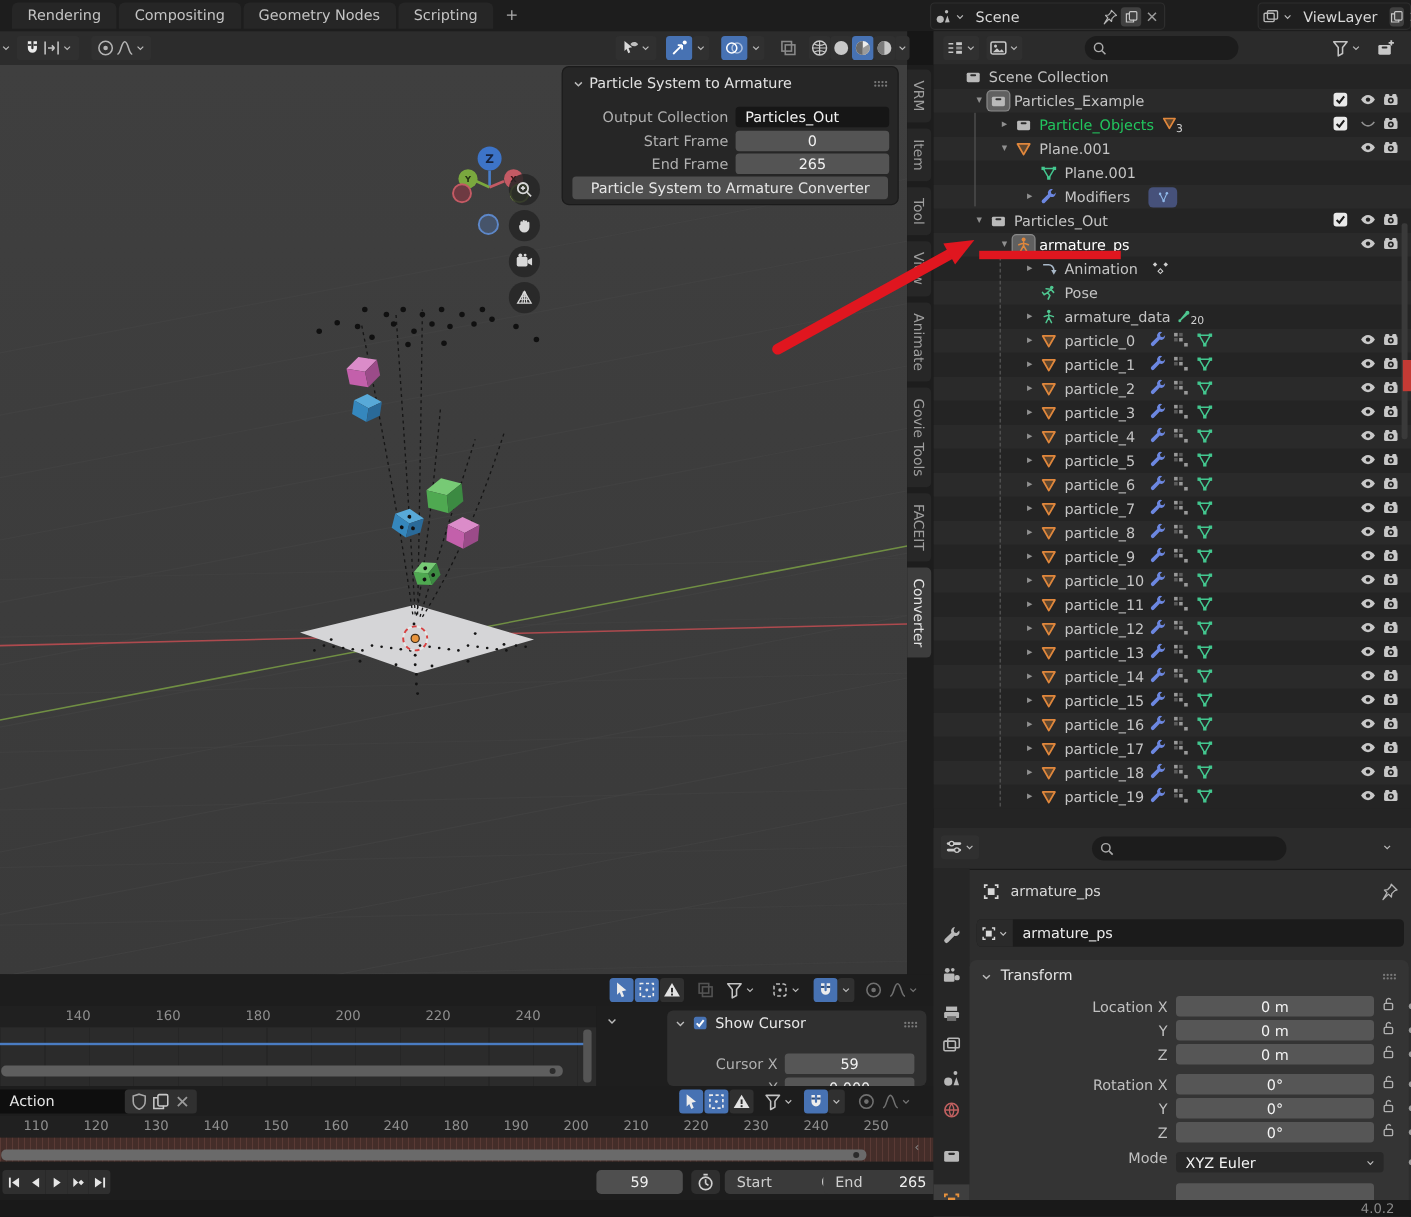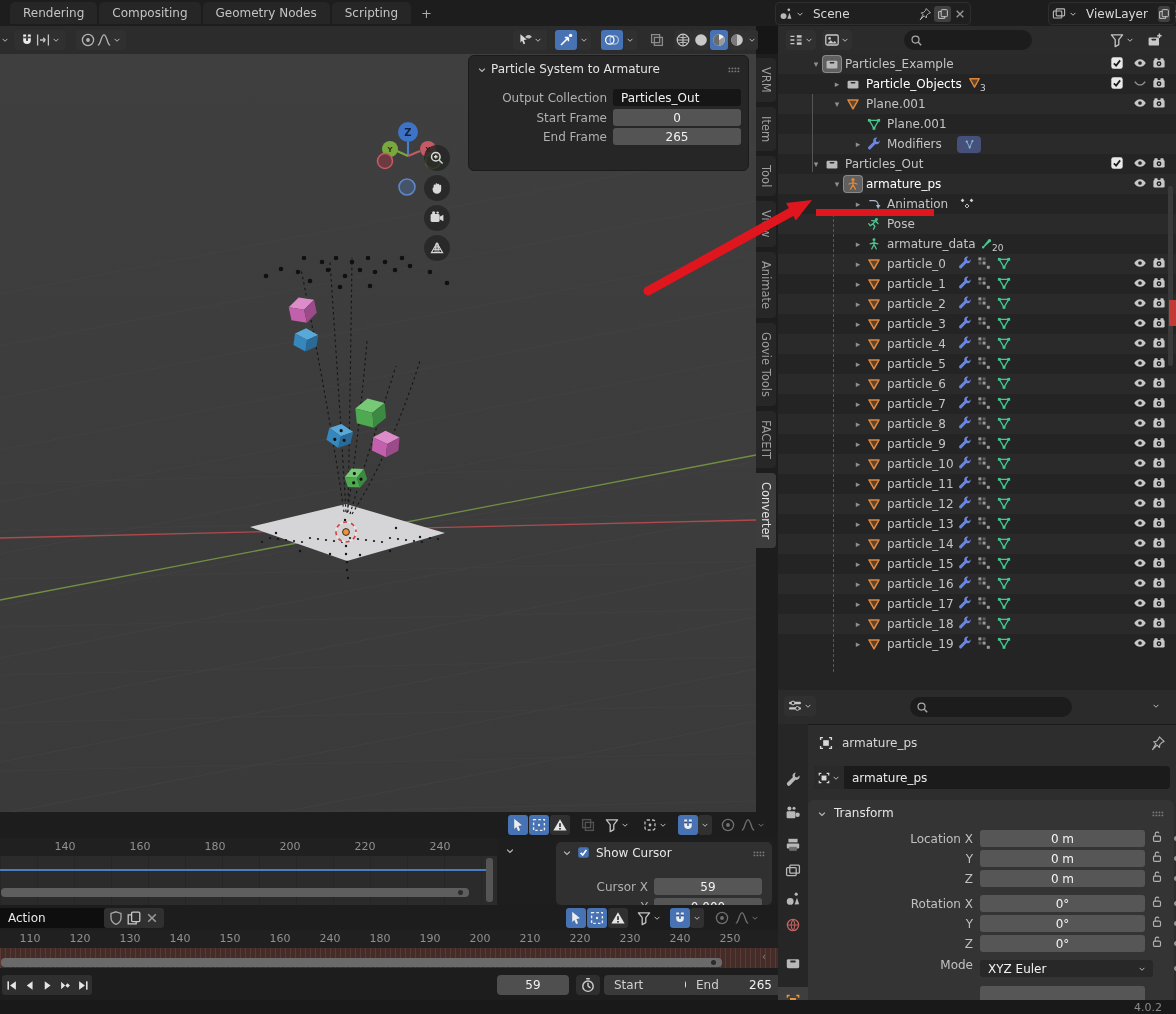--- a/index.html
+++ b/index.html
@@ -40,21 +40,21 @@
   .outliner{position:absolute;left:778px;top:26px;width:398px;height:664px;background:#242424;}
   .ol-header{position:absolute;left:0;top:0;width:398px;height:28px;background:#2b2b2b;border-bottom:1px solid #161616;}
   .searchbox{position:absolute;background:#1c1c1c;border-radius:10px;height:20px;display:flex;align-items:center;padding-left:6px;gap:4px;color:#888;}
   .ol-tree{position:absolute;left:0;top:28px;width:398px;}
   .olrow{position:relative;height:20px;display:flex;align-items:center;background:#242424;}
   .olrow.alt{background:#2a2a2a;}
   .olarrow{width:14px;color:#909090;font-size:9px;text-align:center;flex:0 0 auto;}
   .olicon{width:18px;height:16px;display:flex;align-items:center;justify-content:center;flex:0 0 auto;}
   .olicon.sel{background:#606060;border-radius:3px;box-shadow:0 0 0 1px #8a8a8a;}
   .ollabel{margin-left:4px;color:#c4c4c4;white-space:nowrap;}
-  .ollabel.dim{color:#ffffff;text-align:right;}
+  .ollabel.dim{color:#22c55e;text-align:right;}
   .ollabel.selected{color:#fff;}
   .oltog{position:absolute;top:2px;width:16px;height:16px;}
   .olb{position:absolute;top:2px;width:16px;height:16px;}
   .olextra{position:absolute;top:2px;display:flex;align-items:flex-start;color:#bbb;}
   .cnt{font-style:normal;font-size:9px;color:#cfcfcf;margin-top:7px;margin-left:-1px;}
   .vline{position:absolute;width:0;}
   
   .dopesheet{position:absolute;left:0;top:812px;width:778px;height:93px;background:#1d1d1d;}
   .ds-ruler{position:absolute;left:0;top:26px;width:497px;height:18px;background:#202020;}
   .rnum{position:absolute;top:2px;transform:translateX(-50%);color:#909090;font-size:11px;}
@@ -514,20 +514,23 @@
           <span>Particles_Out</span>
         </div>
       <span class="fp-lbl" style="top:55px">Start Frame</span>
       <div class="fp-field" style="top:53px">
           <span>0</span>
         </div>
       <span class="fp-lbl" style="top:74px">End Frame</span>
       <div class="fp-field" style="top:72px">
           <span>265</span>
         </div>
+      <div class="fp-btn">
+          <span>Particle System to Armature Converter</span>
+        </div>
     </div>
   </div>
 
   <div class="side-tabs">
       <div class="side-tab">VRM</div>
       <div class="side-tab">Item</div>
       <div class="side-tab">Tool</div>
       <div class="side-tab">View</div>
       <div class="side-tab">Animate</div>
       <div class="side-tab">Govie Tools</div>
@@ -590,20 +593,33 @@
         <i class="ic">
             <svg viewBox="0 0 16 16" xmlns="http://www.w3.org/2000/svg">
               <rect x="1.6" y="5.6" width="10.4" height="8" rx="1.2" fill="#c8c8c8"></rect>
               <rect x="4.4" y="6.8" width="4.8" height="1.6" rx=".8" fill="#2c2c2c"></rect>
               <path d="M12.4 1.6v4.4M10.2 3.8h4.4" stroke="#c8c8c8" stroke-width="1.5"></path>
             </svg>
           </i>
       </div>
     </div>
     <div class="ol-tree">
+        <div class="olrow">
+          <span style="width:10px;flex:0 0 auto"></span>
+          <span class="olarrow"></span>
+          <span class="olicon">
+            <i class="ic ic14">
+              <svg viewBox="0 0 16 16" xmlns="http://www.w3.org/2000/svg">
+                <rect x="1.8" y="4.2" width="12.4" height="9" rx="1.4" fill="#b9b9b9"></rect>
+                <rect x="5.2" y="5.6" width="5.6" height="1.8" rx=".9" fill="#2c2c2c"></rect>
+              </svg>
+            </i>
+          </span>
+          <span class="ollabel">Scene Collection</span>
+        </div>
         <div class="olrow alt">
           <span style="width:31px;flex:0 0 auto"></span>
           <span class="olarrow">▾</span>
           <span class="olicon sel">
             <i class="ic ic14">
               <svg viewBox="0 0 16 16" xmlns="http://www.w3.org/2000/svg">
                 <rect x="1.8" y="4.2" width="12.4" height="9" rx="1.4" fill="#b9b9b9"></rect>
                 <rect x="5.2" y="5.6" width="5.6" height="1.8" rx=".9" fill="#2c2c2c"></rect>
               </svg>
             </i>

